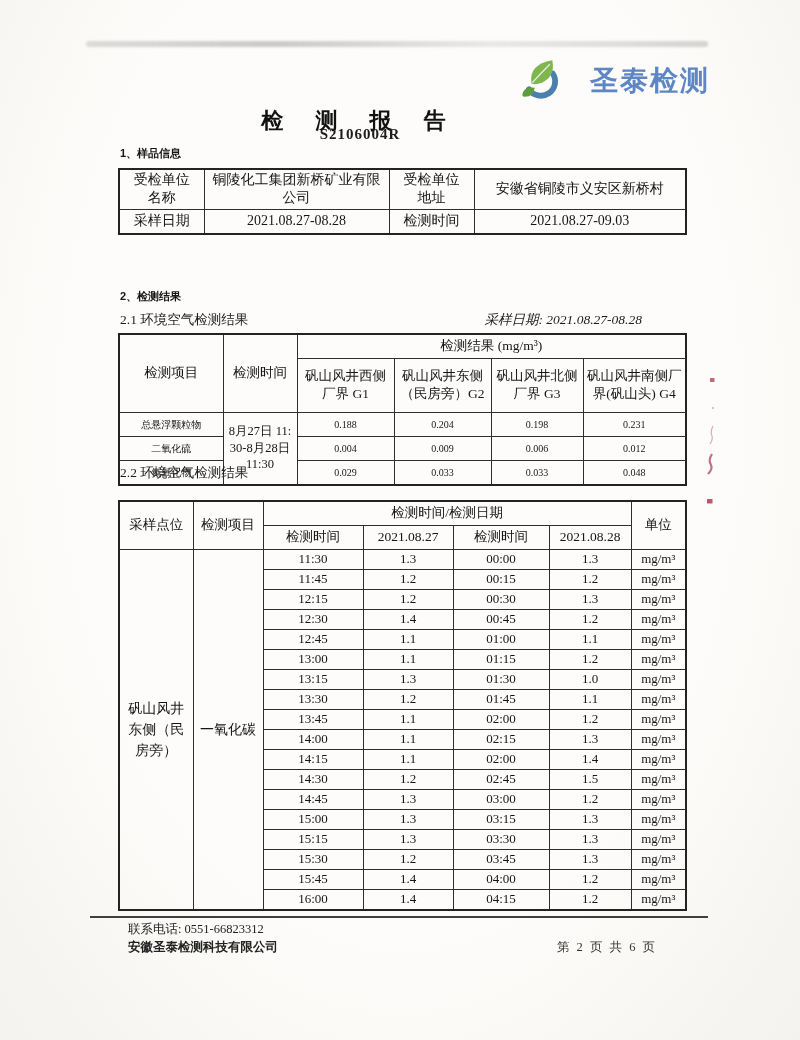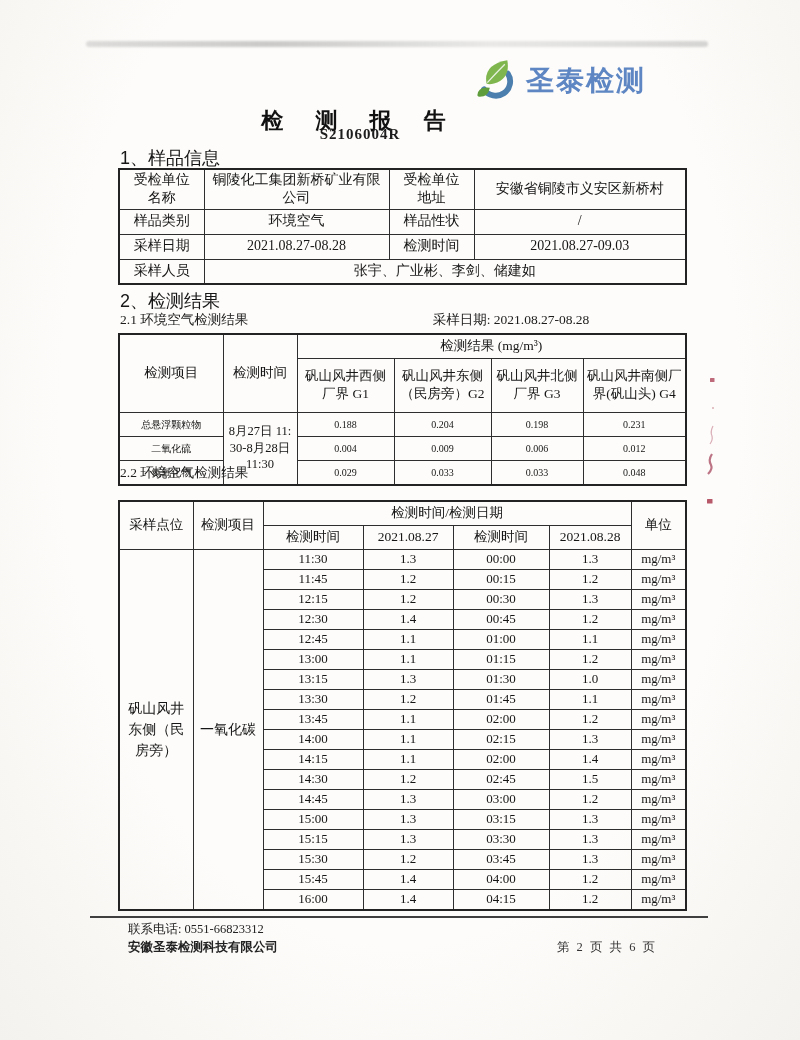--- a/index.html
+++ b/index.html
@@ -5,36 +5,36 @@
   html,body{margin:0;padding:0;background:#e8e8e6;}
   .page{position:relative;width:800px;height:1040px;margin:0 auto;overflow:hidden;
         background:#fbfaf7;
         background-image:radial-gradient(ellipse at 50% 40%, #fdfcfa 60%, #f4f2ee 100%);
         font-family:"Liberation Serif","DejaVu Serif",serif;color:#1d1d1d;}
   
   .top-smudge{position:absolute;left:86px;top:41px;width:622px;height:6px;border-radius:3px;
         background:linear-gradient(90deg,rgba(150,150,150,.30),rgba(140,140,140,.45) 30%,rgba(165,165,165,.22) 65%,rgba(150,150,150,.38));
         filter:blur(1px);}
   
-  .logo{position:absolute;left:469px;top:56px;display:flex;align-items:center;gap:7px;}
+  .logo{position:absolute;left:514px;top:56px;display:flex;align-items:center;gap:26px;}
   .logo-mark{width:50px;height:50px;}
   .logo-text{font-family:"Liberation Sans","DejaVu Sans",sans-serif;font-weight:bold;
         font-size:28px;color:#5d86c3;letter-spacing:2px;}
   
   .title{position:absolute;left:0;right:80px;top:106px;margin:0;text-align:center;
         font-family:"Liberation Sans","DejaVu Sans",sans-serif;font-size:22px;font-weight:bold;
         letter-spacing:13px;color:#111;}
   .report-no{position:absolute;left:0;right:80px;top:126px;text-align:center;
         font-size:15px;font-weight:bold;letter-spacing:1px;}
   .h-sec{position:absolute;left:120px;margin:0;font-family:"Liberation Sans","DejaVu Sans",sans-serif;
-        font-size:18px;font-weight:normal;color:#161616;}
+        font-size:11px;font-weight:bold;color:#161616;}
   .h-sec1{top:146px;} .h-sec2{top:289px;}
   .cap{position:absolute;font-size:13.5px;color:#1c1c1c;}
   .cap21{left:120px;top:311px;} .cap22{left:120px;top:464px;}
-  .cap21-date{left:380px;top:311px;width:262px;text-align:center;}
+  .cap21-date{left:380px;top:311px;width:262px;text-align:right;font-style:italic;}
   
   table{border-collapse:collapse;table-layout:fixed;position:absolute;left:118px;
         font-size:13.5px;color:#161616;}
   th,td{border:1px solid #2e2e2e;text-align:center;vertical-align:middle;
         font-weight:normal;padding:1px 3px;word-break:break-all;line-height:1.3;}
   table{border:2px solid #232323;}
   .t1{top:168px;width:567px;font-size:14px;}
   .t1 .r1{height:40px;} .t1 tr{height:25px;}
   .t1 .lbl{padding:1px 12px;}
   .t21{top:333px;width:567px;}
@@ -86,34 +86,24 @@
         <col style="width:212px">
       </colgroup>
     <tbody>
       <tr class="r1">
         <td class="lbl">受检单位名称</td>
         <td>铜陵化工集团新桥矿业有限公司</td>
         <td class="lbl">受检单位地址</td>
         <td>安徽省铜陵市义安区新桥村</td>
       </tr>
       <tr>
-        <td class="lbl">样品类别</td>
-        <td>环境空气</td>
-        <td class="lbl">样品性状</td>
-        <td>/</td>
-      </tr>
-      <tr>
         <td class="lbl">采样日期</td>
         <td>2021.08.27-08.28</td>
         <td class="lbl">检测时间</td>
         <td>2021.08.27-09.03</td>
-      </tr>
-      <tr>
-        <td class="lbl">采样人员</td>
-        <td colspan="3">张宇、广业彬、李剑、储建如</td>
       </tr>
     </tbody>
   </table>
 
   <h2 class="h-sec h-sec2">2、检测结果</h2>
 
   <div class="cap cap21">2.1 环境空气检测结果</div>
   <div class="cap cap21-date">采样日期: 2021.08.27-08.28</div>
 
   <table class="t21">

